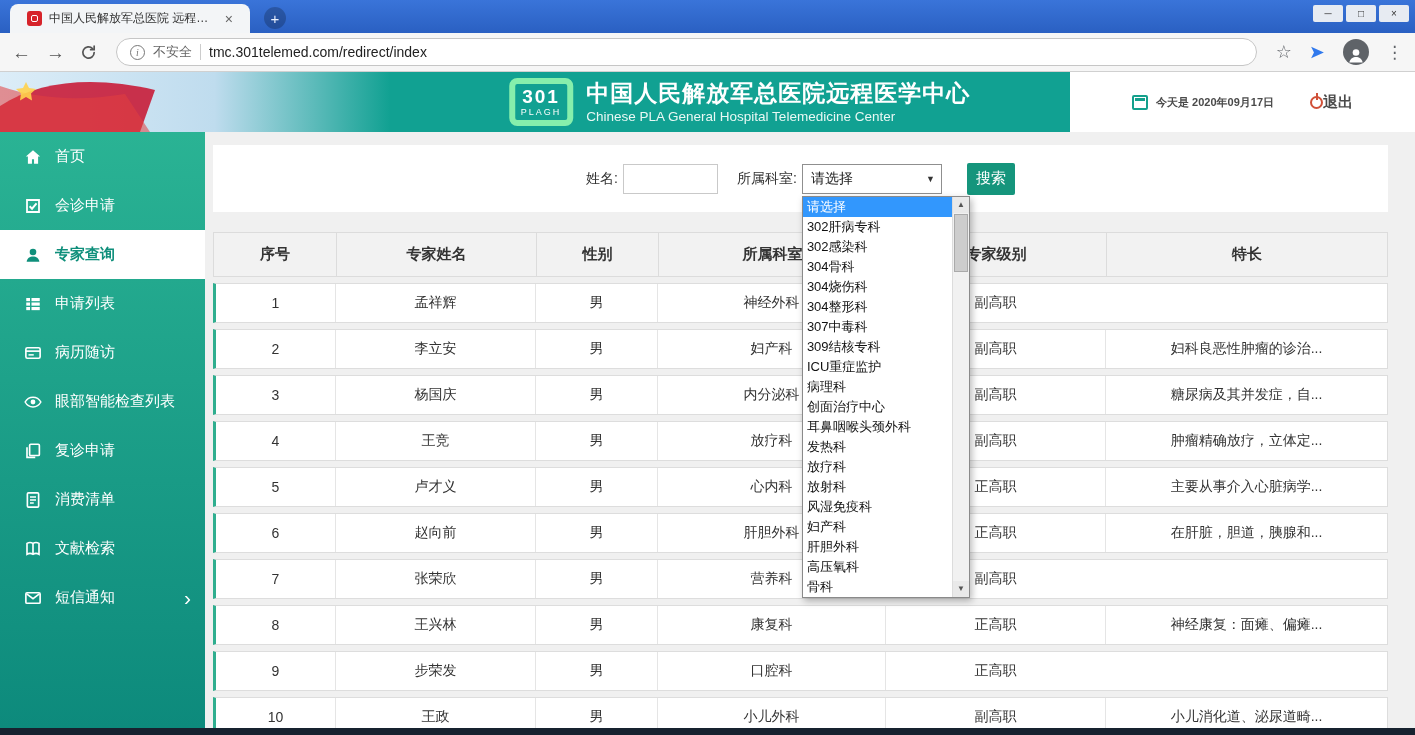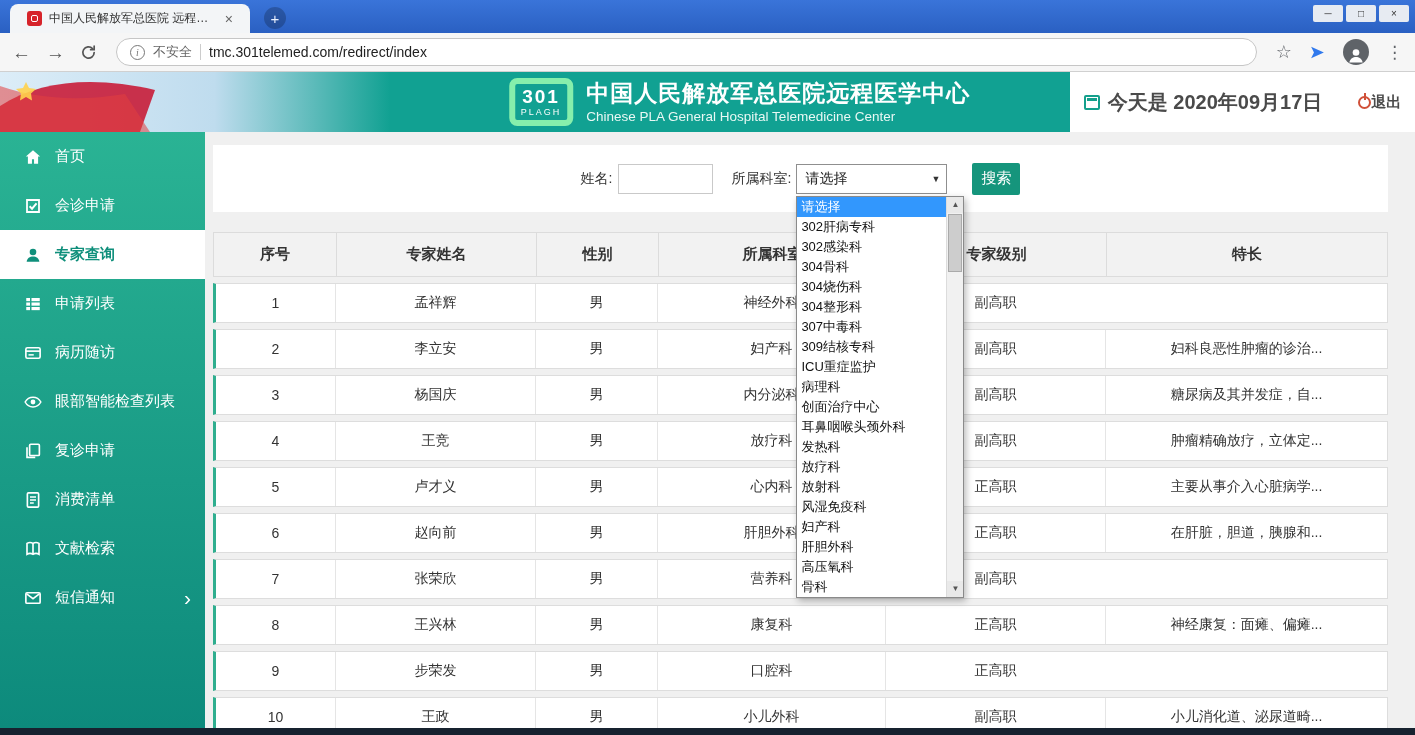--- a/index.html
+++ b/index.html
@@ -36,42 +36,42 @@
   .app-header{position:absolute;top:72px;left:0;right:0;height:60px;background:#11a192;overflow:hidden}
   .hdr-decor{position:absolute;left:0;top:0;width:390px;height:60px}
   .hdr-decor svg{display:block}
   .hdr-brand{position:absolute;left:calc(50% + 32px);top:0;height:100%;transform:translateX(-50%);display:flex;align-items:center;gap:13px;white-space:nowrap}
   .logo-box{border:6px solid #86efac;border-radius:8px;color:#fff;text-align:center;padding:3px 6px 2px;min-width:54px}
   .logo-301{font-size:19px;font-weight:bold;letter-spacing:2px;line-height:1.05}
   .logo-sub{font-size:9px;letter-spacing:2px;line-height:1.2}
   .hdr-title-cn{font-size:23px;font-weight:bold;color:#fff;letter-spacing:1px;line-height:1.15}
   .hdr-title-en{font-size:13.5px;color:#e8f8f4;margin-top:2px}
   .hdr-right{position:absolute;right:0;top:0;width:345px;height:100%;background:#fff;display:flex;align-items:center;justify-content:center;gap:36px}
-  .date-wrap{display:flex;align-items:center;gap:8px;font-size:20px;font-weight:bold;color:#4a4a4a;white-space:nowrap}
+  .date-wrap{display:flex;align-items:center;gap:8px;font-size:11px;font-weight:bold;color:#4a4a4a;white-space:nowrap}
   .cal-icon{width:16px;height:15px;border:2px solid #14a08c;border-radius:2px;position:relative;flex:0 0 auto}
   .cal-icon::before{content:"";position:absolute;left:1px;right:1px;top:1px;height:3px;background:#14a08c}
   .logout{display:flex;align-items:center;font-size:15px;font-weight:bold;color:#4a4a4a;white-space:nowrap}
   .power-icon{width:13px;height:13px;border:2px solid #d05038;border-radius:50%;position:relative;flex:0 0 auto}
   .power-icon::before{content:"";position:absolute;left:50%;top:-5px;width:2px;height:7px;background:#d05038;transform:translateX(-50%)}
 
   
   .sidebar{position:absolute;top:132px;left:0;width:205px;bottom:7px;background:linear-gradient(180deg,#2ab394 0%,#0d8a7c 100%);}
   .side-item{height:49px;display:flex;align-items:center;padding:0 14px 0 24px;gap:13px;color:#fff;font-size:15px;cursor:pointer}
   .side-item.active{background:#fff;color:#0f8f7b;font-weight:bold}
   .side-icon{width:18px;height:18px;flex:0 0 auto}
   .side-icon svg{width:18px;height:18px;display:block;fill:currentColor;stroke:none}
   .side-label{flex:1;white-space:nowrap;overflow:hidden}
   .side-chevron{font-size:21px;line-height:1;color:inherit}
 
   
   .main{position:absolute;left:205px;top:132px;right:0;bottom:7px;background:#f0f0f0;padding:13px 27px 0 8px}
   .search-panel{height:67px;background:#fff;display:flex;align-items:center;justify-content:center;gap:5px;font-size:14px;color:#333}
   .fld-label{white-space:nowrap}
   .name-input{width:95px;height:30px;border:1px solid #c9c9c9;background:#fff;margin-right:14px;padding:0 6px;font-size:14px;outline:none}
-  .select-wrap{position:relative;width:151px;height:30px;margin-right:20px}
+  .select-wrap{position:relative;width:140px;height:30px;margin-right:20px}
   .select-box{width:100%;height:100%;border:1px solid #8f8f8f;background:#fff;display:flex;align-items:center;padding-left:8px;font-size:14px;color:#222;cursor:default}
   .select-arrow{position:absolute;right:7px;top:50%;transform:translateY(-50%);font-size:9px;color:#333;line-height:1}
   .search-btn{width:48px;height:32px;background:#15957c;color:#fff;border:none;font-size:15px;border-radius:2px;cursor:pointer}
 
   
   .dd-list{position:absolute;top:32px;left:0;width:168px;height:402px;background:#fff;border:1px solid #8a8a8a;z-index:60;box-shadow:2px 3px 7px rgba(0,0,0,.28);overflow:hidden}
   .dd-options{margin-right:17px}
   .dd-option{height:20px;line-height:20px;font-size:13px;padding-left:4px;color:#111;white-space:nowrap;overflow:hidden}
   .dd-option.selected{background:#3297fd;color:#fff}
   .dd-scrollbar{position:absolute;top:0;right:0;bottom:0;width:17px;background:#f1f1f1;border-left:1px solid #dcdcdc}

